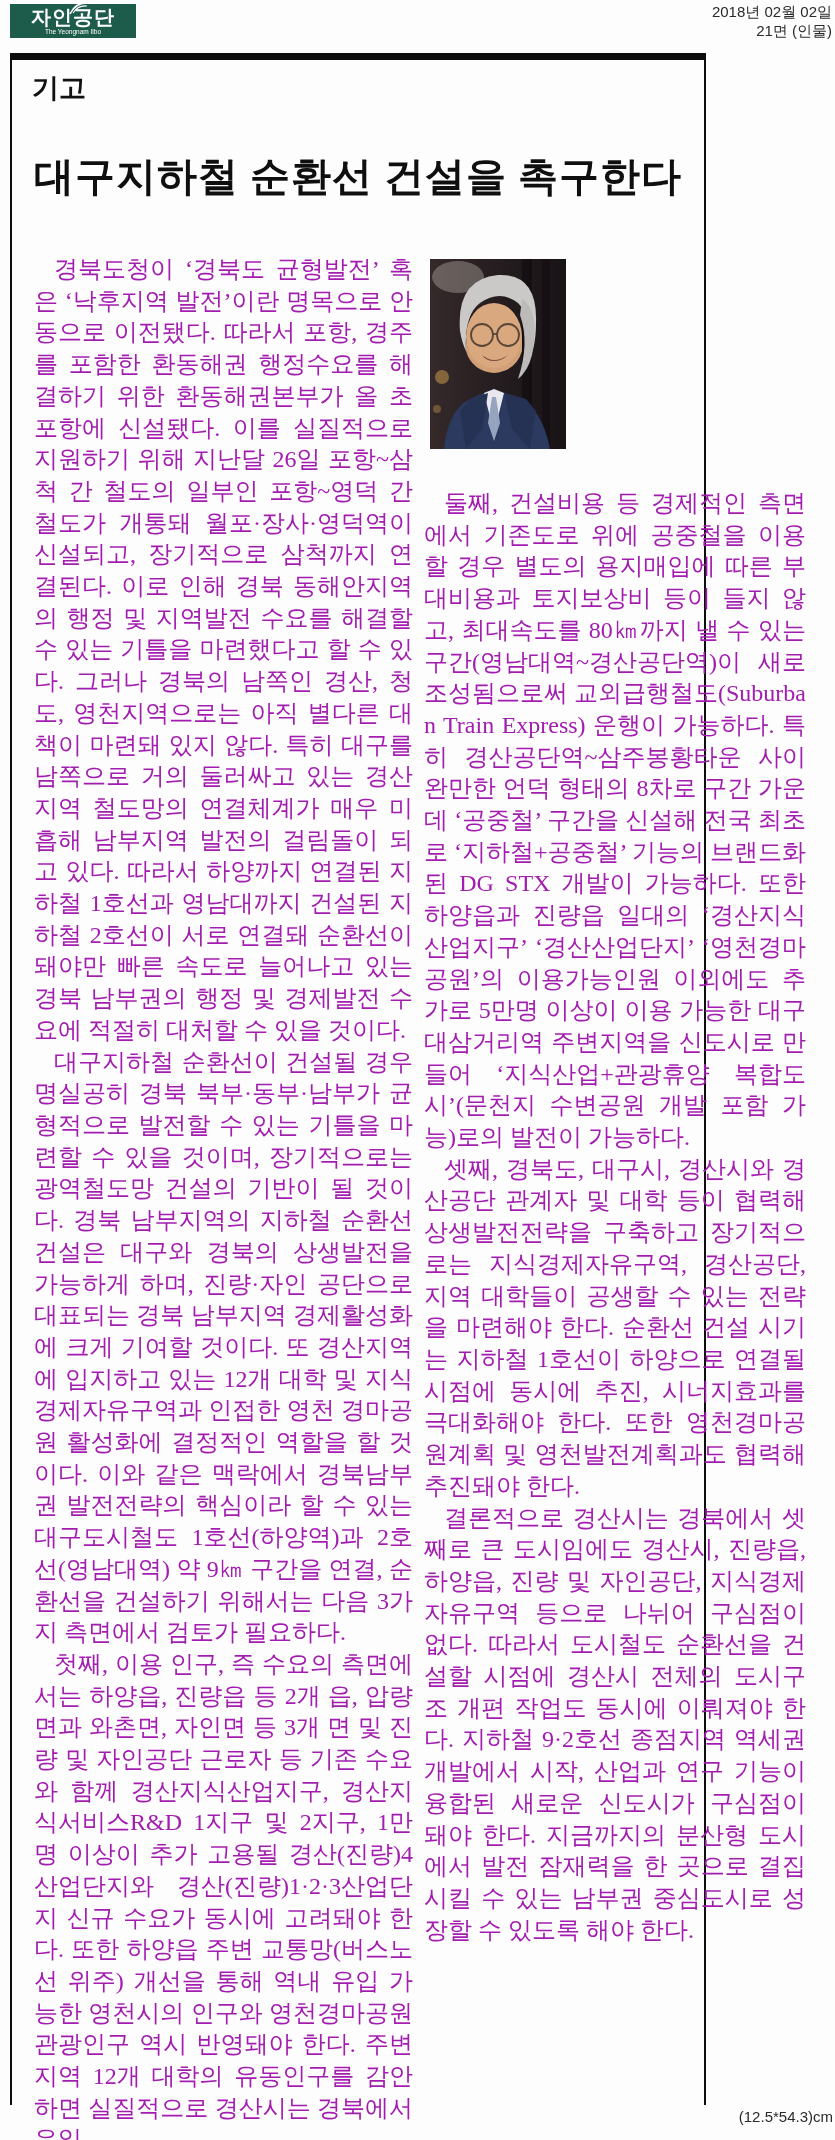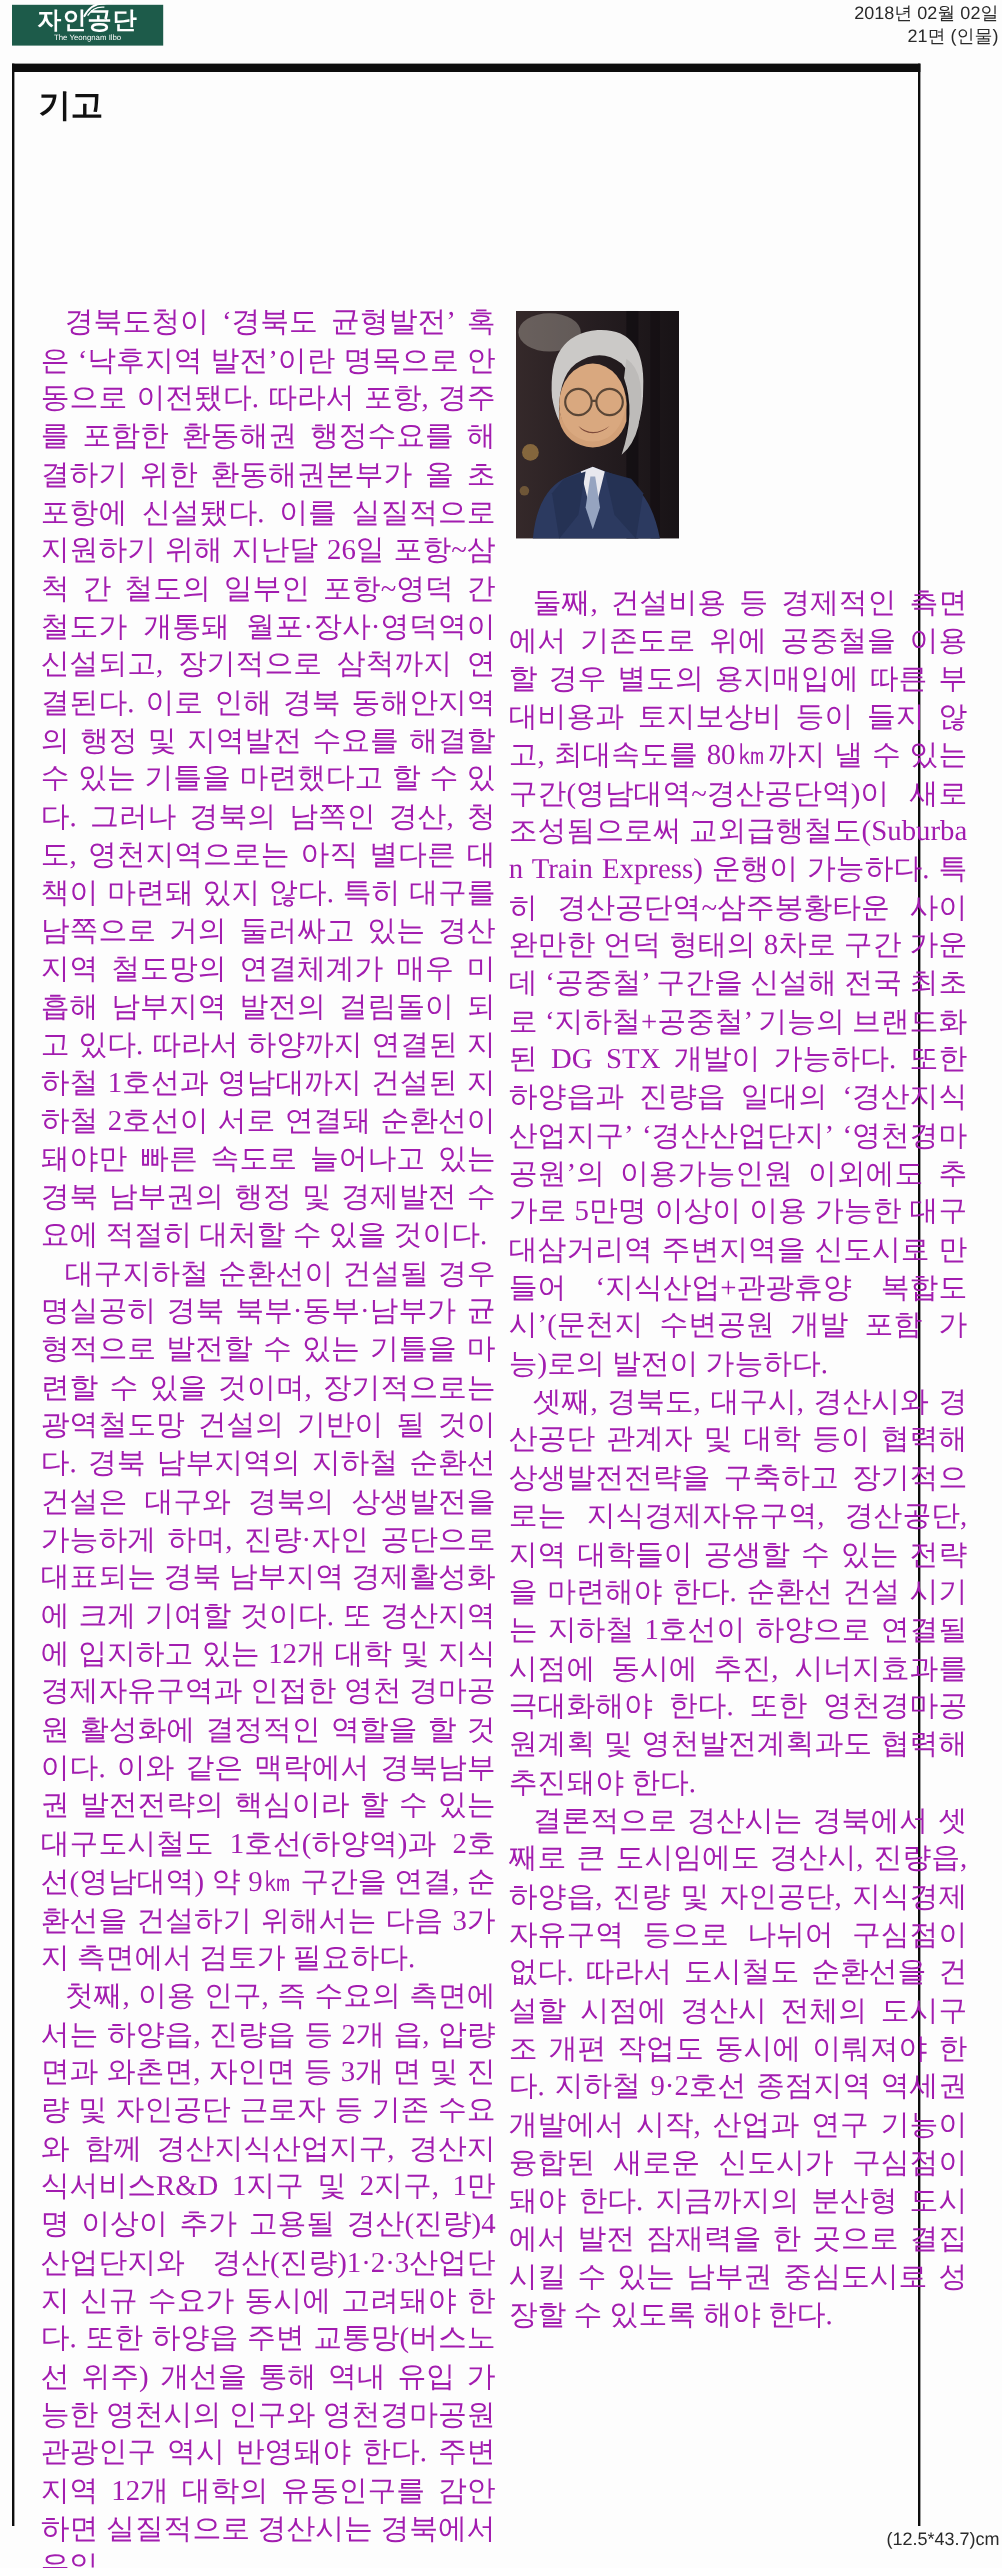--- a/index.html
+++ b/index.html
@@ -10,21 +10,21 @@
   .logo{position:absolute;left:10px;top:4px;width:126px;height:34px;background:#1d5b4a;
         display:flex;flex-direction:column;align-items:center;justify-content:center;}
   .logo-kr{color:#ffffff;font-family:"Liberation Sans", sans-serif;font-weight:bold;
            font-size:20px;line-height:20px;letter-spacing:1px;position:relative;z-index:1;}
   .logo-en{color:#ffffff;font-family:"Liberation Sans", sans-serif;font-size:6.5px;line-height:7px;margin-top:1px;}
   .dish{position:absolute;left:58px;top:-4px;z-index:2;}
   .dateblock{position:absolute;right:3px;top:2px;text-align:right;
              font-family:"Liberation Sans", sans-serif;font-size:15px;line-height:19px;color:#2a2a2a;}
 
   
-  .frame{position:absolute;left:10px;top:53px;width:757px;height:2052px;
+  .frame{position:absolute;left:10px;top:53px;width:696px;height:2052px;
          border-top:7px solid #0d0d0d;border-left:2px solid #0d0d0d;border-right:2px solid #0d0d0d;
          background:#fdfdfd;box-sizing:border-box;}
   .section-label{position:absolute;left:20px;top:10px;font-family:"Liberation Sans", sans-serif;
                  font-weight:bold;font-size:27px;color:#111;}
   .headline{position:absolute;left:0;top:62px;width:100%;text-align:center;
             font-weight:bold;font-size:40px;letter-spacing:1px;color:#0f0f0f;}
 
   
   .photo{position:absolute;left:418px;top:199px;width:136px;height:190px;overflow:hidden;}
   .author{position:absolute;left:574px;top:202px;}
@@ -62,20 +62,21 @@
 
   <div class="dateblock">
     <div>2018년 02월 02일</div>
     <div>21면 (인물)</div>
   </div>
 
   <div class="frame">
 
     <div class="section-label">기고</div>
 
+    <h1 class="headline">대구지하철 순환선 건설을 촉구한다</h1>
 
     <div class="photo">
       <svg width="136" height="190" viewBox="0 0 136 190">
         <defs>
           <linearGradient id="bg" x1="0" y1="0" x2="1" y2="0">
             <stop offset="0" stop-color="#35292a"></stop>
             <stop offset="0.5" stop-color="#251d20"></stop>
             <stop offset="1" stop-color="#181316"></stop>
           </linearGradient>
         </defs>
@@ -114,15 +115,15 @@
     </div>
 
     <div class="col col-right">
       <p class="ind">둘째, 건설비용 등 경제적인 측면에서 기존도로 위에 공중철을 이용할 경우 별도의 용지매입에 따른 부대비용과 토지보상비 등이 들지 않고, 최대속도를 80㎞까지 낼 수 있는 구간(영남대역~경산공단역)이 새로 조성됨으로써 교외급행철도(Suburban Train Express) 운행이 가능하다. 특히 경산공단역~삼주봉황타운 사이 완만한 언덕 형태의 8차로 구간 가운데 ‘공중철’ 구간을 신설해 전국 최초로 ‘지하철+공중철’ 기능의 브랜드화된 DG STX 개발이 가능하다. 또한 하양읍과 진량읍 일대의 ‘경산지식산업지구’ ‘경산산업단지’ ‘영천경마공원’의 이용가능인원 이외에도 추가로 5만명 이상이 이용 가능한 대구대삼거리역 주변지역을 신도시로 만들어 ‘지식산업+관광휴양 복합도시’(문천지 수변공원 개발 포함 가능)로의 발전이 가능하다.</p>
       <p class="ind">셋째, 경북도, 대구시, 경산시와 경산공단 관계자 및 대학 등이 협력해 상생발전전략을 구축하고 장기적으로는 지식경제자유구역, 경산공단, 지역 대학들이 공생할 수 있는 전략을 마련해야 한다. 순환선 건설 시기는 지하철 1호선이 하양으로 연결될 시점에 동시에 추진, 시너지효과를 극대화해야 한다. 또한 영천경마공원계획 및 영천발전계획과도 협력해 추진돼야 한다.</p>
       <p class="ind">결론적으로 경산시는 경북에서 셋째로 큰 도시임에도 경산시, 진량읍, 하양읍, 진량 및 자인공단, 지식경제자유구역 등으로 나뉘어 구심점이 없다. 따라서 도시철도 순환선을 건설할 시점에 경산시 전체의 도시구조 개편 작업도 동시에 이뤄져야 한다. 지하철 9·2호선 종점지역 역세권 개발에서 시작, 산업과 연구 기능이 융합된 새로운 신도시가 구심점이 돼야 한다. 지금까지의 분산형 도시에서 발전 잠재력을 한 곳으로 결집시킬 수 있는 남부권 중심도시로 성장할 수 있도록 해야 한다.</p>
     </div>
 
   </div>
 
-  <div class="size-caption">(12.5*43.7)cm</div>
+  <div class="size-caption">(12.5*54.3)cm</div>
 
 </div>
 
 </body></html>

